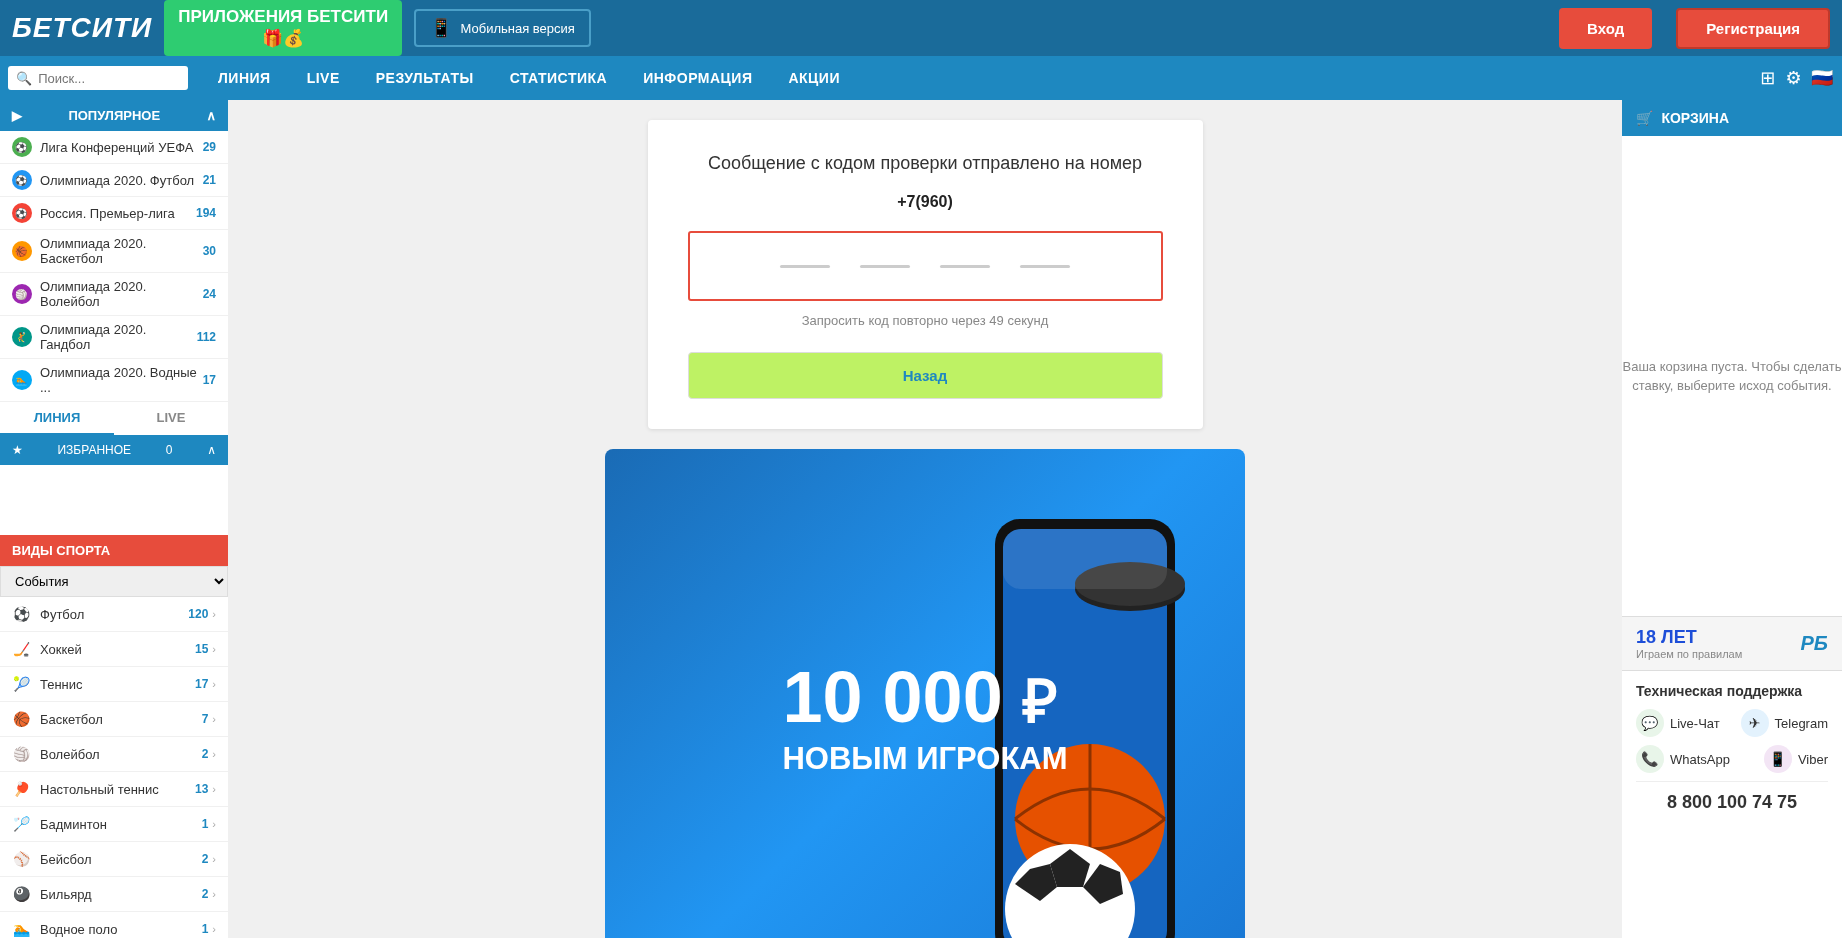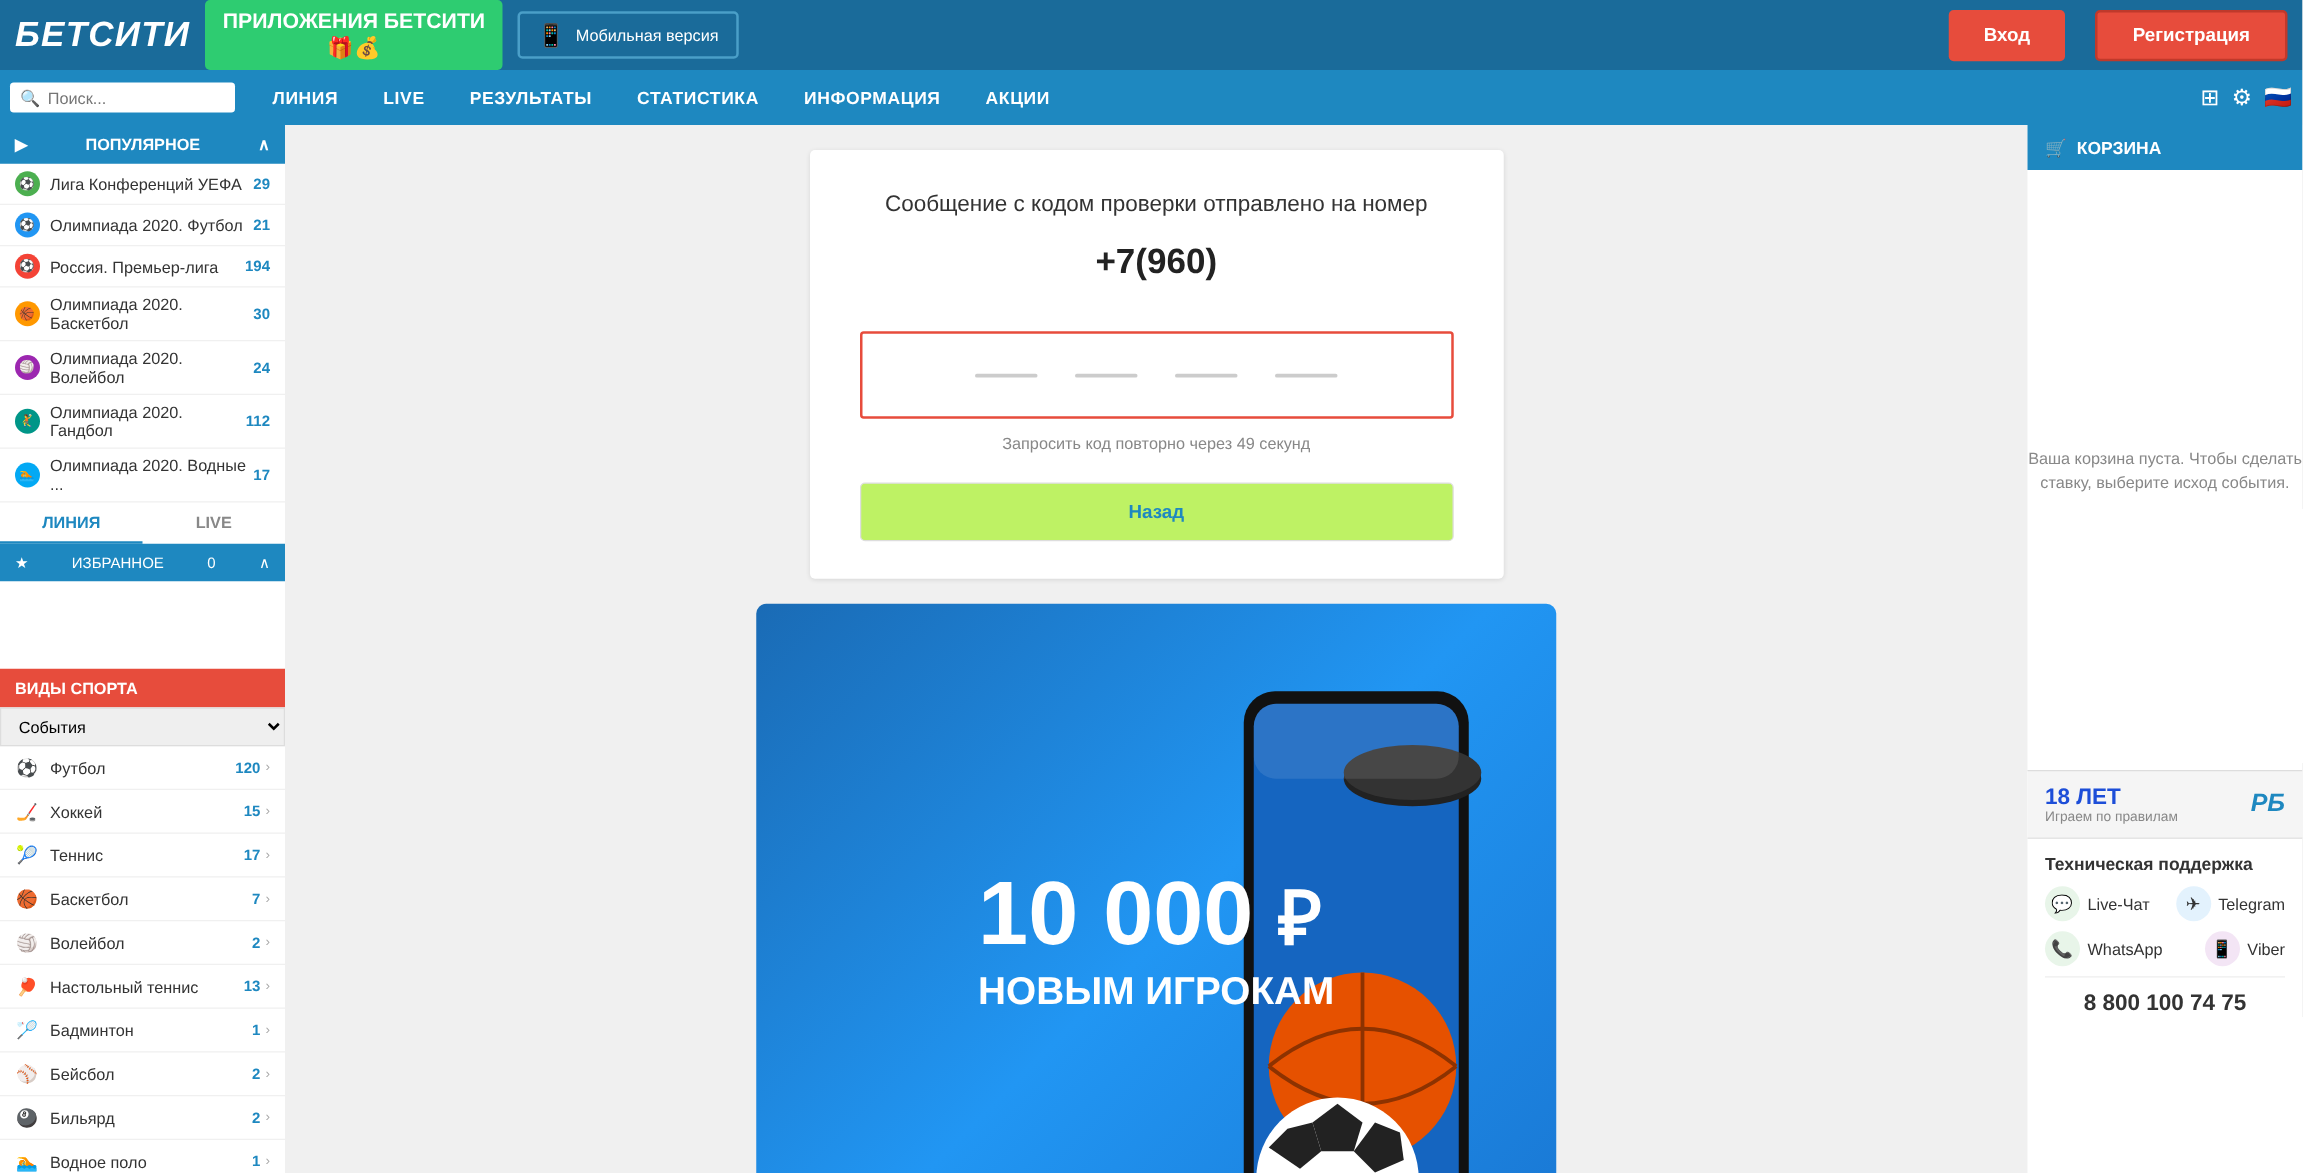--- a/index.html
+++ b/index.html
@@ -49,21 +49,21 @@
     .sport-name { flex: 1; color: #333; }
     .sport-count { color: #1e88c0; font-size: 12px; font-weight: bold; margin-right: 4px; }
     .sport-arrow { color: #aaa; font-size: 11px; }
 
     
     .content { flex: 1; padding: 20px; display: flex; flex-direction: column; align-items: center; }
 
     
     .verify-box { background: white; border-radius: 4px; padding: 30px 40px; width: 555px; margin-bottom: 20px; text-align: center; box-shadow: 0 1px 4px rgba(0,0,0,0.1); }
     .verify-title { font-size: 18px; color: #333; margin-bottom: 16px; line-height: 1.5; }
-    .verify-phone { font-size: 28px; font-weight: bold; color: #222; margin-bottom: 40px; }
+    .verify-phone { font-size: 16px; font-weight: bold; color: #222; margin-bottom: 20px; }
     .verify-code-box { border: 2px solid #e74c3c; border-radius: 3px; width: 100%; height: 70px; display: flex; align-items: center; justify-content: center; }
     .verify-code-segments { display: flex; justify-content: center; gap: 30px; padding: 0 20px; }
     .verify-code-segment { width: 50px; height: 3px; background: #ccc; border-radius: 2px; }
     .verify-resend { font-size: 13px; color: #888; margin-bottom: 24px; }
     .verify-back-btn { background: #bef264; border: 1px solid #ddd; border-radius: 4px; color: #1e88c0; font-size: 15px; font-weight: bold; padding: 14px 60px; cursor: pointer; width: 100%; }
 
     
     .banner { width: 640px; background: linear-gradient(135deg, #1a6bb5 0%, #2196f3 50%, #1976d2 100%); border-radius: 8px; overflow: hidden; height: 540px; display: flex; align-items: center; justify-content: center; position: relative; }
     .banner-content { text-align: left; padding: 30px; color: white; z-index: 2; position: relative; }
 

